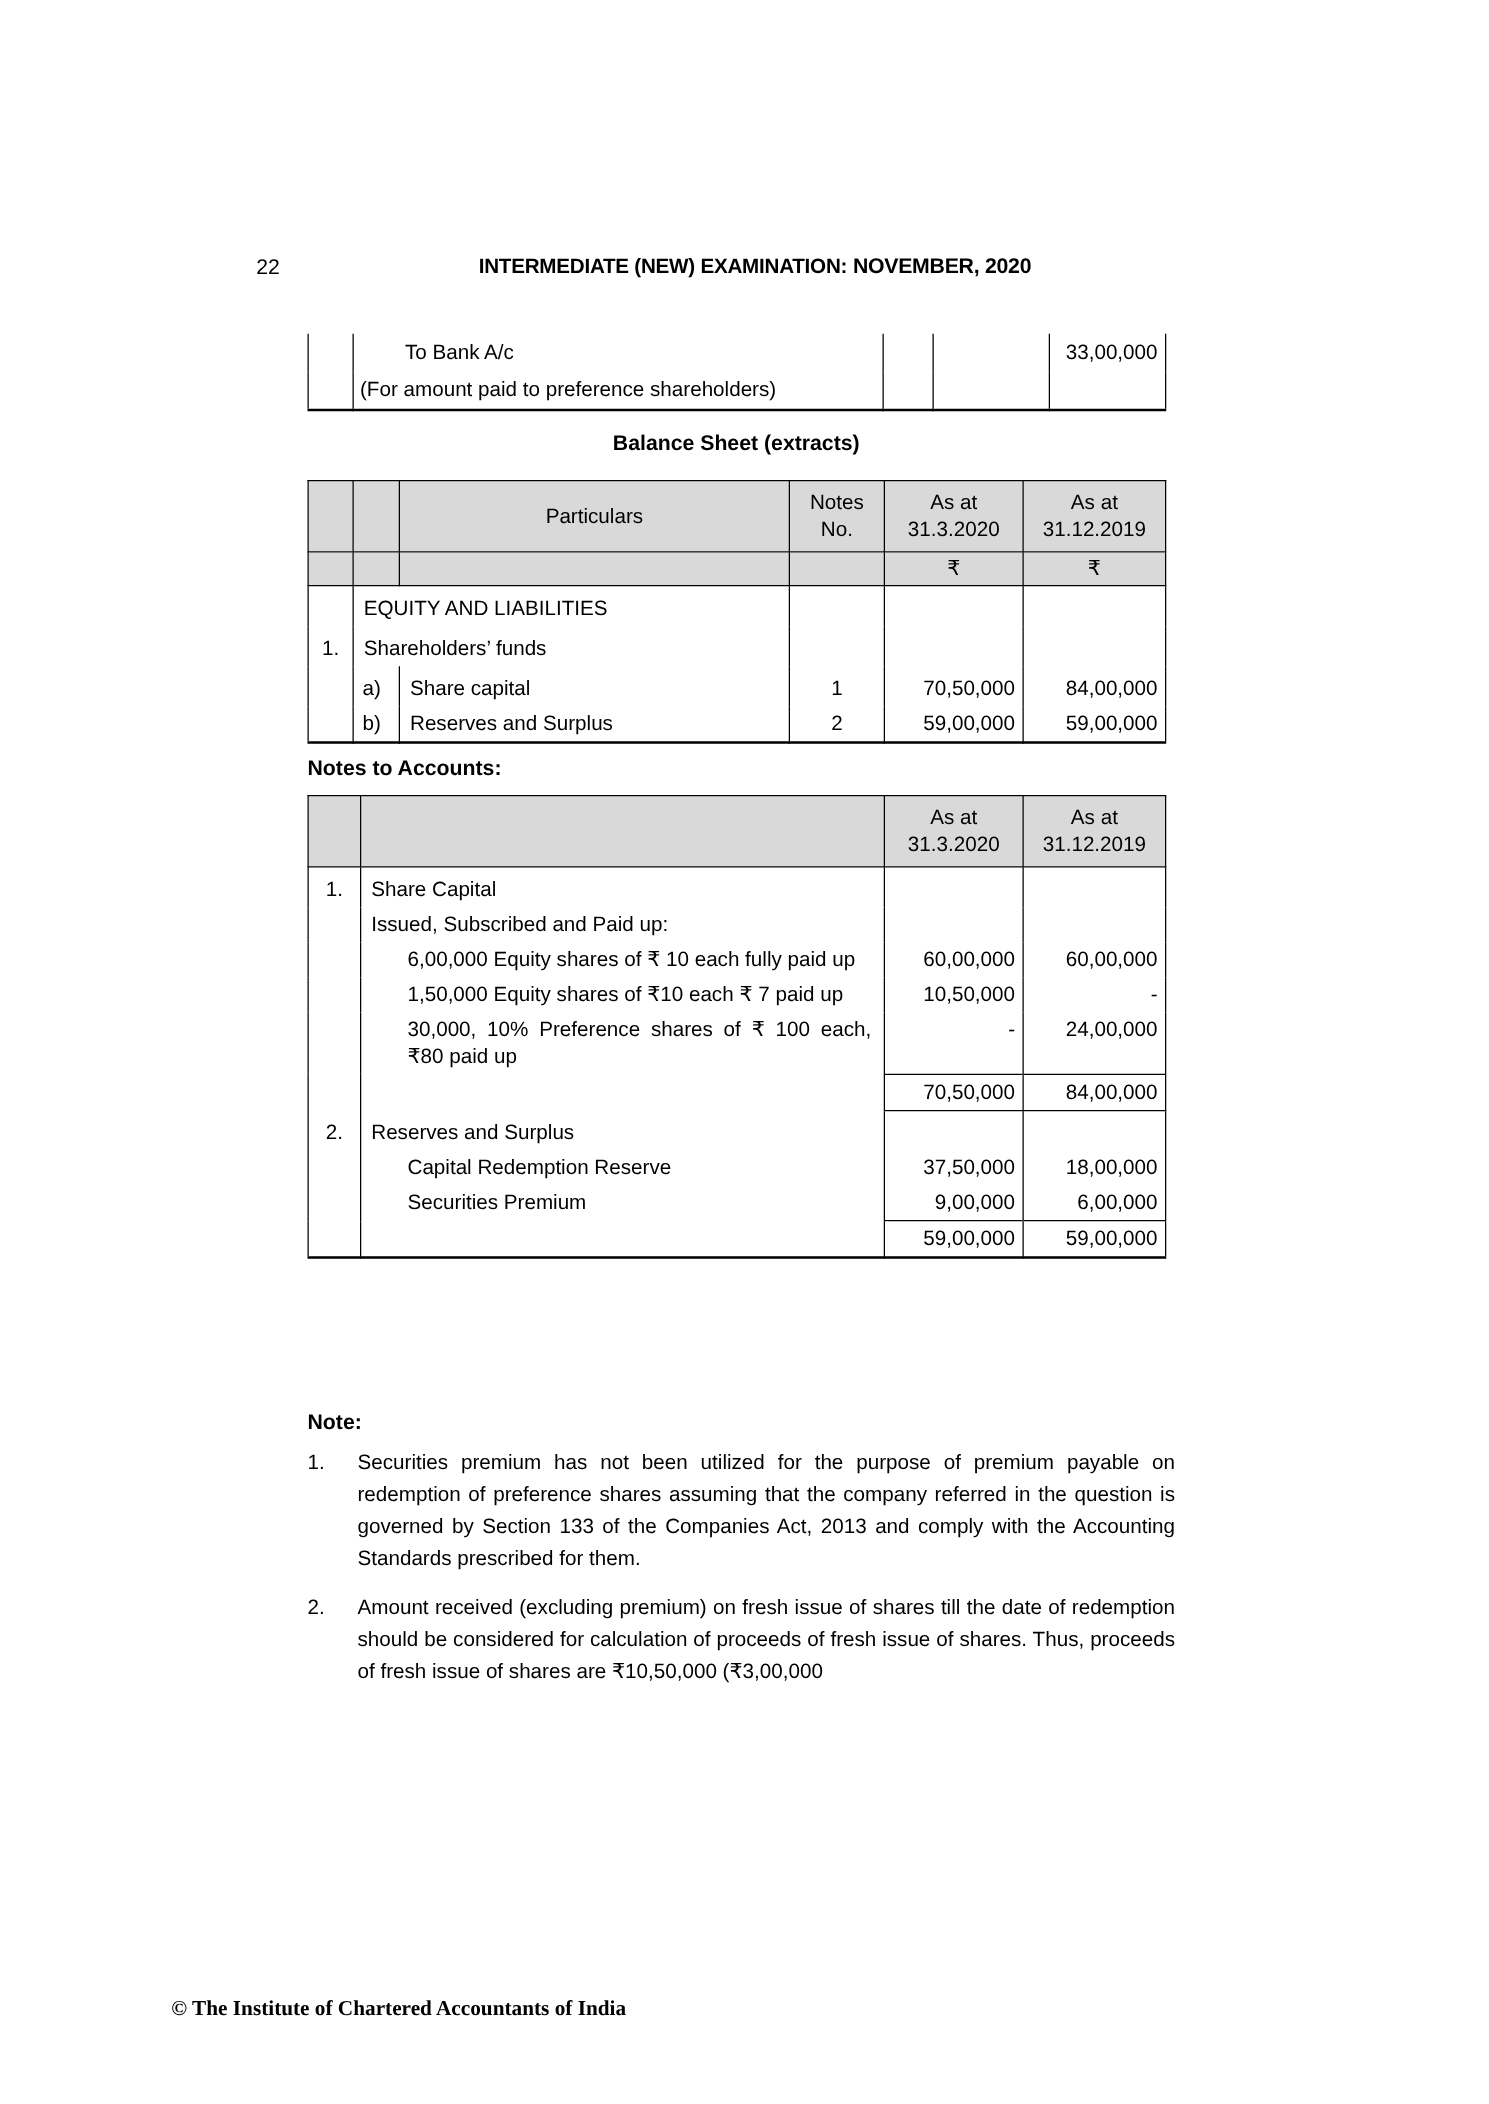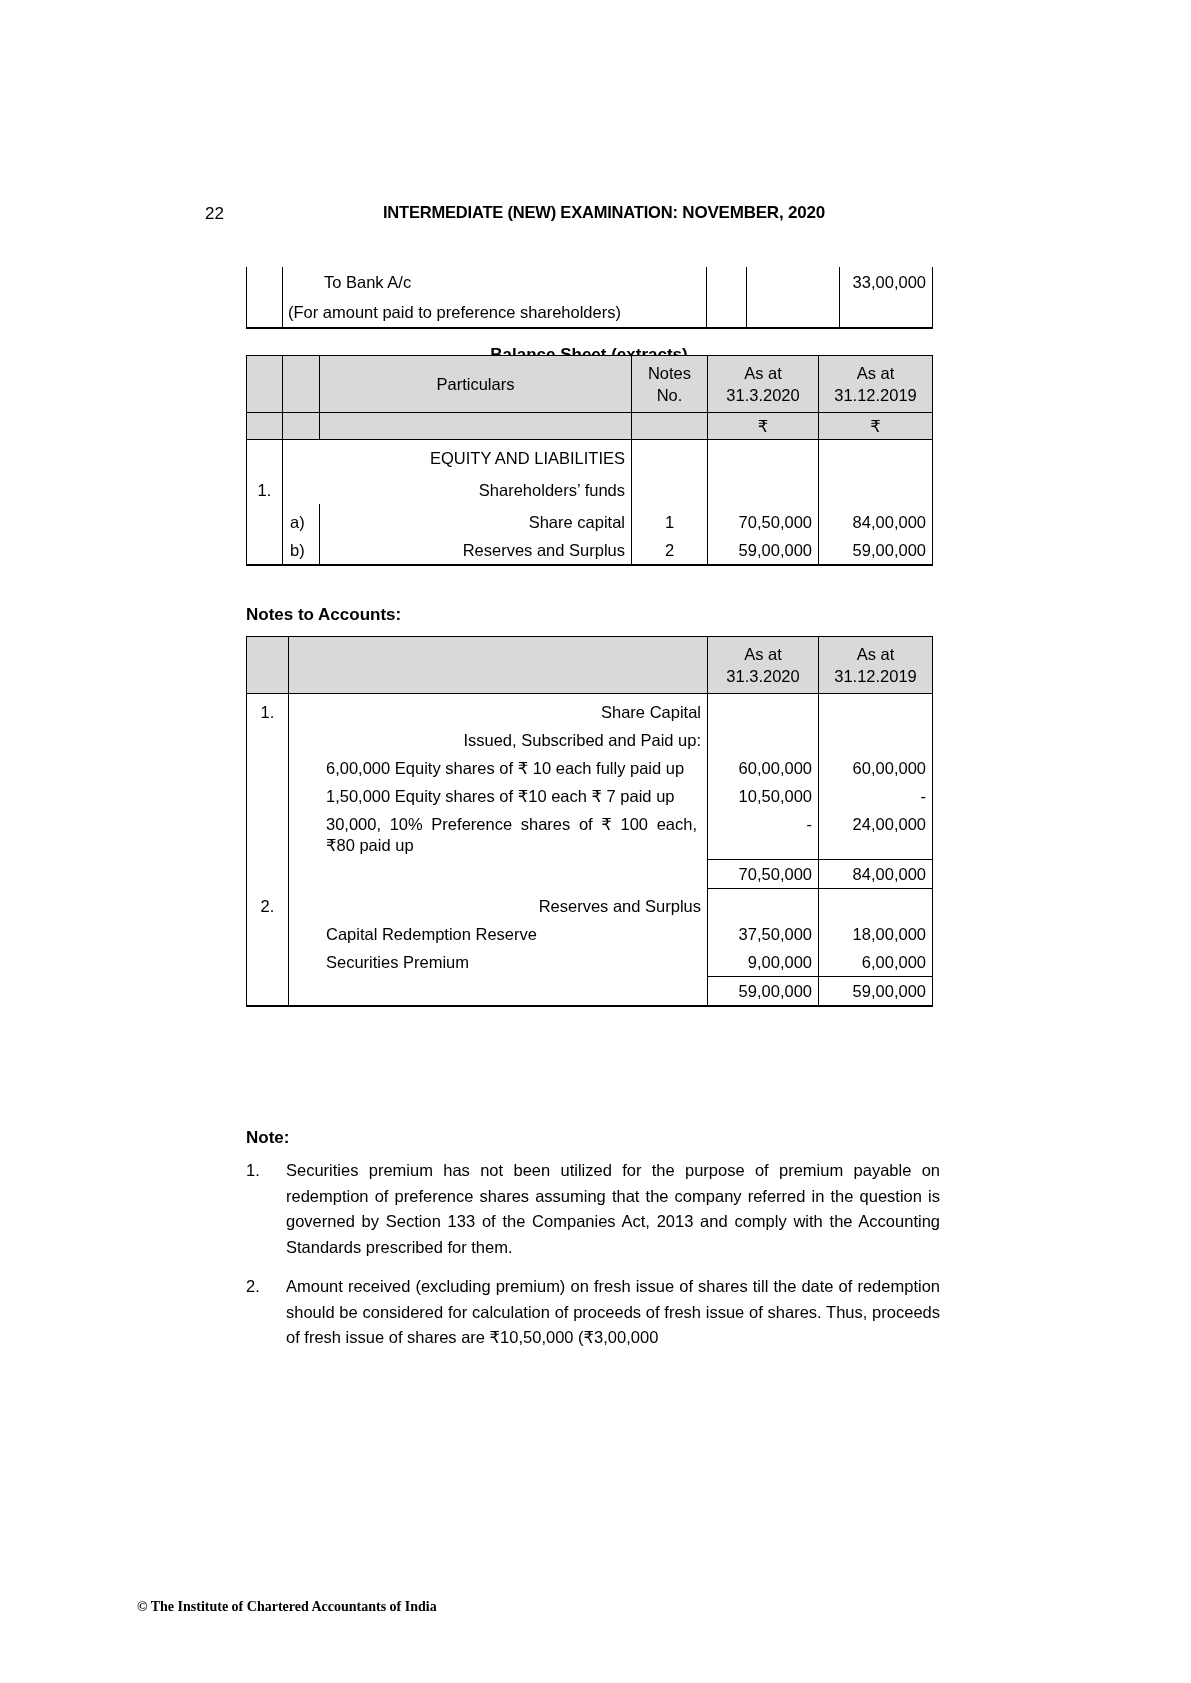--- a/index.html
+++ b/index.html
@@ -29,41 +29,41 @@
   .jtable td { border-left:1.6px solid #000; border-right:1.6px solid #000; padding:5px 6px 4px; }
   .jtable .ind { padding-left:41px; }
   .jtable .lbl { padding-left:5px; }
 
   
   .btable { border:1.6px solid #000; border-bottom-width:2.2px; }
   .btable th { border:1.4px solid #000; background:#d9d9d9; text-align:center; vertical-align:middle; padding:4px 2px; line-height:22px; }
   .btable td { border-left:1.4px solid #000; border-right:1.4px solid #000; border-top:none; border-bottom:none; padding:4px 6px 3px; }
   .rup-row th { height:27px; padding:2px; }
   .hdr-row th { height:57px; }
-  .lvl1 { padding-left:8px !important;text-align:right; }
+  .lvl1 { padding-left:8px !important; }
   .lvl2 { padding-left:37px !important; text-align:justify; padding-right:10px !important; }
   .marker { padding-left:7px !important; }
   .num-cell { text-align:center; padding-left:2px !important; padding-right:2px !important; }
   .rt { border-top:1.6px solid #000 !important; }
   .rb { border-bottom:1.6px solid #000 !important; }
   .pt8 { padding-top:8px !important; }
 
   
   .sec-heading { font-size:17px; font-weight:bold; }
   .center-heading { width:686px; text-align:center; }
 
   
   .note-items { width:694px; }
   .note-item { display:flex; margin-bottom:14px; }
   .note-num { width:40px; flex:none; }
   .note-text { flex:1; text-align:justify; line-height:25.5px; }
   .note-item, .note-num { line-height:25.5px; }
 
   
-  .footer { left:137px; top:1596px; font-family:"Liberation Serif","DejaVu Serif",serif; font-size:14px; font-weight:bold; }
+  .footer { left:137px; top:1596px; font-family:"Liberation Serif","DejaVu Serif",serif; font-size:17px; font-weight:bold; }
 </style>
 </head>
 <body>
 
 <div class="page">
 
   <div class="abs page-num">22</div>
   <div class="abs exam-title">
     <span class="t1">INTERMEDIATE (NEW) EXAMINATION:</span>
     <span class="t2">NOVEMBER, 2020</span>
@@ -90,21 +90,21 @@
       <td class="lbl">(For amount paid to preference shareholders)</td>
       <td></td>
       <td class="amt"></td>
       <td class="amt"></td>
     </tr>
   </tbody>
     </table>
 
   <div class="abs sec-heading center-heading" style="left:246px; top:344px;">Balance Sheet (extracts)</div>
 
-  <table class="abs btable" style="left:246px; top:355px;">
+  <table class="abs btable" style="left:246px; top:384px;">
     <colgroup>
         <col style="width:36px">
         <col style="width:37px">
         <col style="width:312px">
         <col style="width:76px">
         <col style="width:111px">
         <col style="width:114px">
       </colgroup>
     <tbody>
         <tr class="hdr-row">

